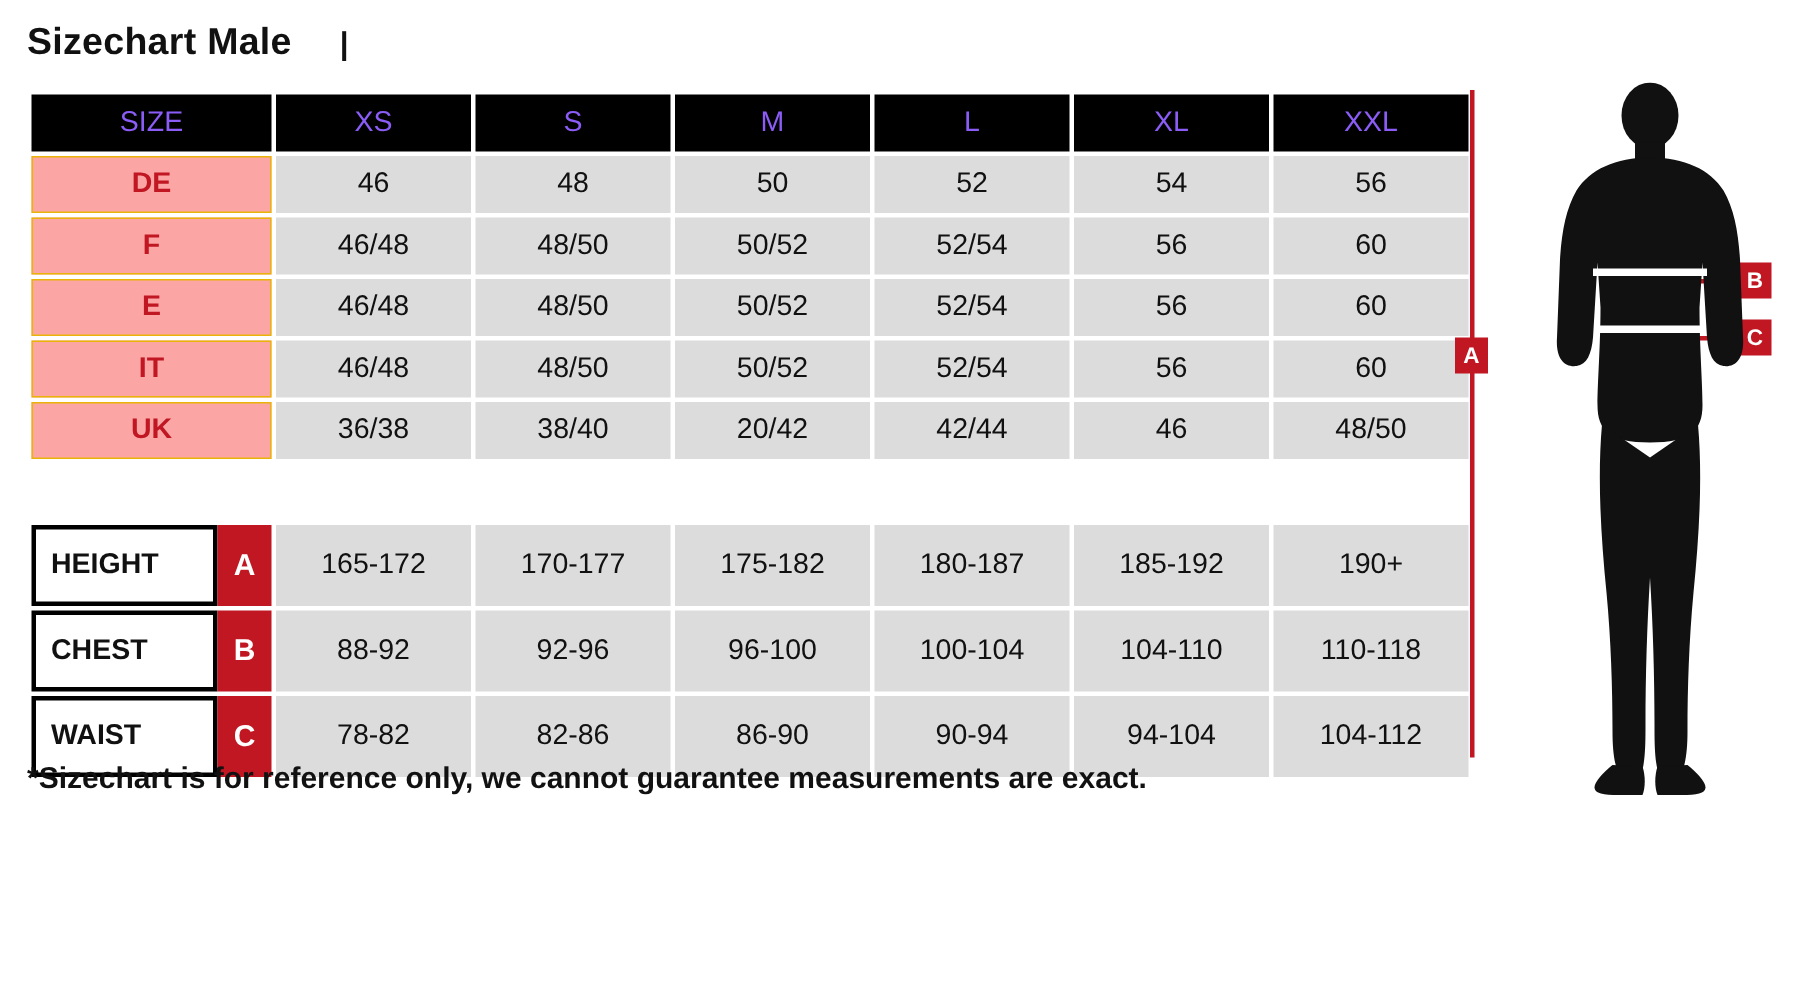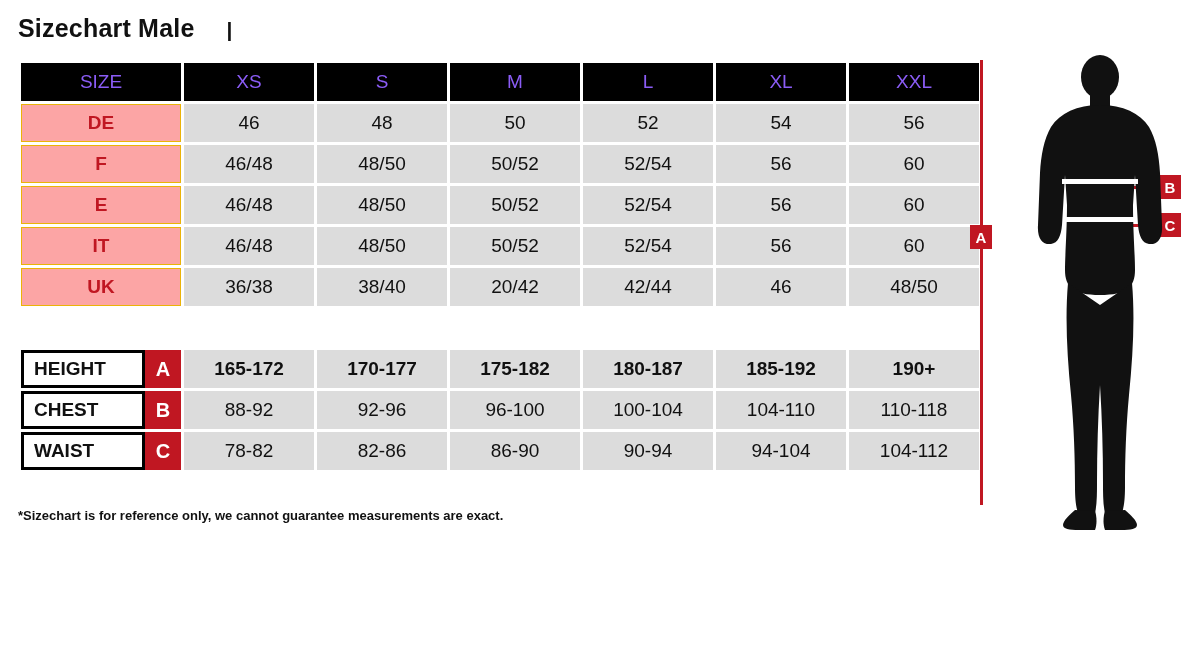--- a/index.html
+++ b/index.html
@@ -92,21 +92,21 @@
     border: none;
   }
 
   
   .meas-label {
     padding: 0 !important;
     background: transparent;
   }
   .meas-inner {
     display: flex;
-    height: 38px;
+    height: 54px;
     width: 100%;
     box-sizing: border-box;
   }
   .meas-text {
     flex: 1 1 auto;
     border: 3px solid #000000;
     box-sizing: border-box;
     display: flex;
     align-items: center;
     justify-content: flex-start;
@@ -121,27 +121,27 @@
     flex: 0 0 36px;
     background: #c01722;
     color: #ffffff;
     font-weight: bold;
     font-size: 20px;
     display: flex;
     align-items: center;
     justify-content: center;
     box-sizing: border-box;
   }
-  .bold-val { font-weight: bold; }
+  .bold-val { font-weight: normal; }
 
   .footnote {
     position: absolute;
     left: 18px;
     top: 508px;
-    font-size: 13px;
+    font-size: 20px;
     font-weight: bold;
     color: #111111;
   }
 
   
   .figure-panel {
     position: absolute;
     left: 965px;
     top: 55px;
     width: 232px;

